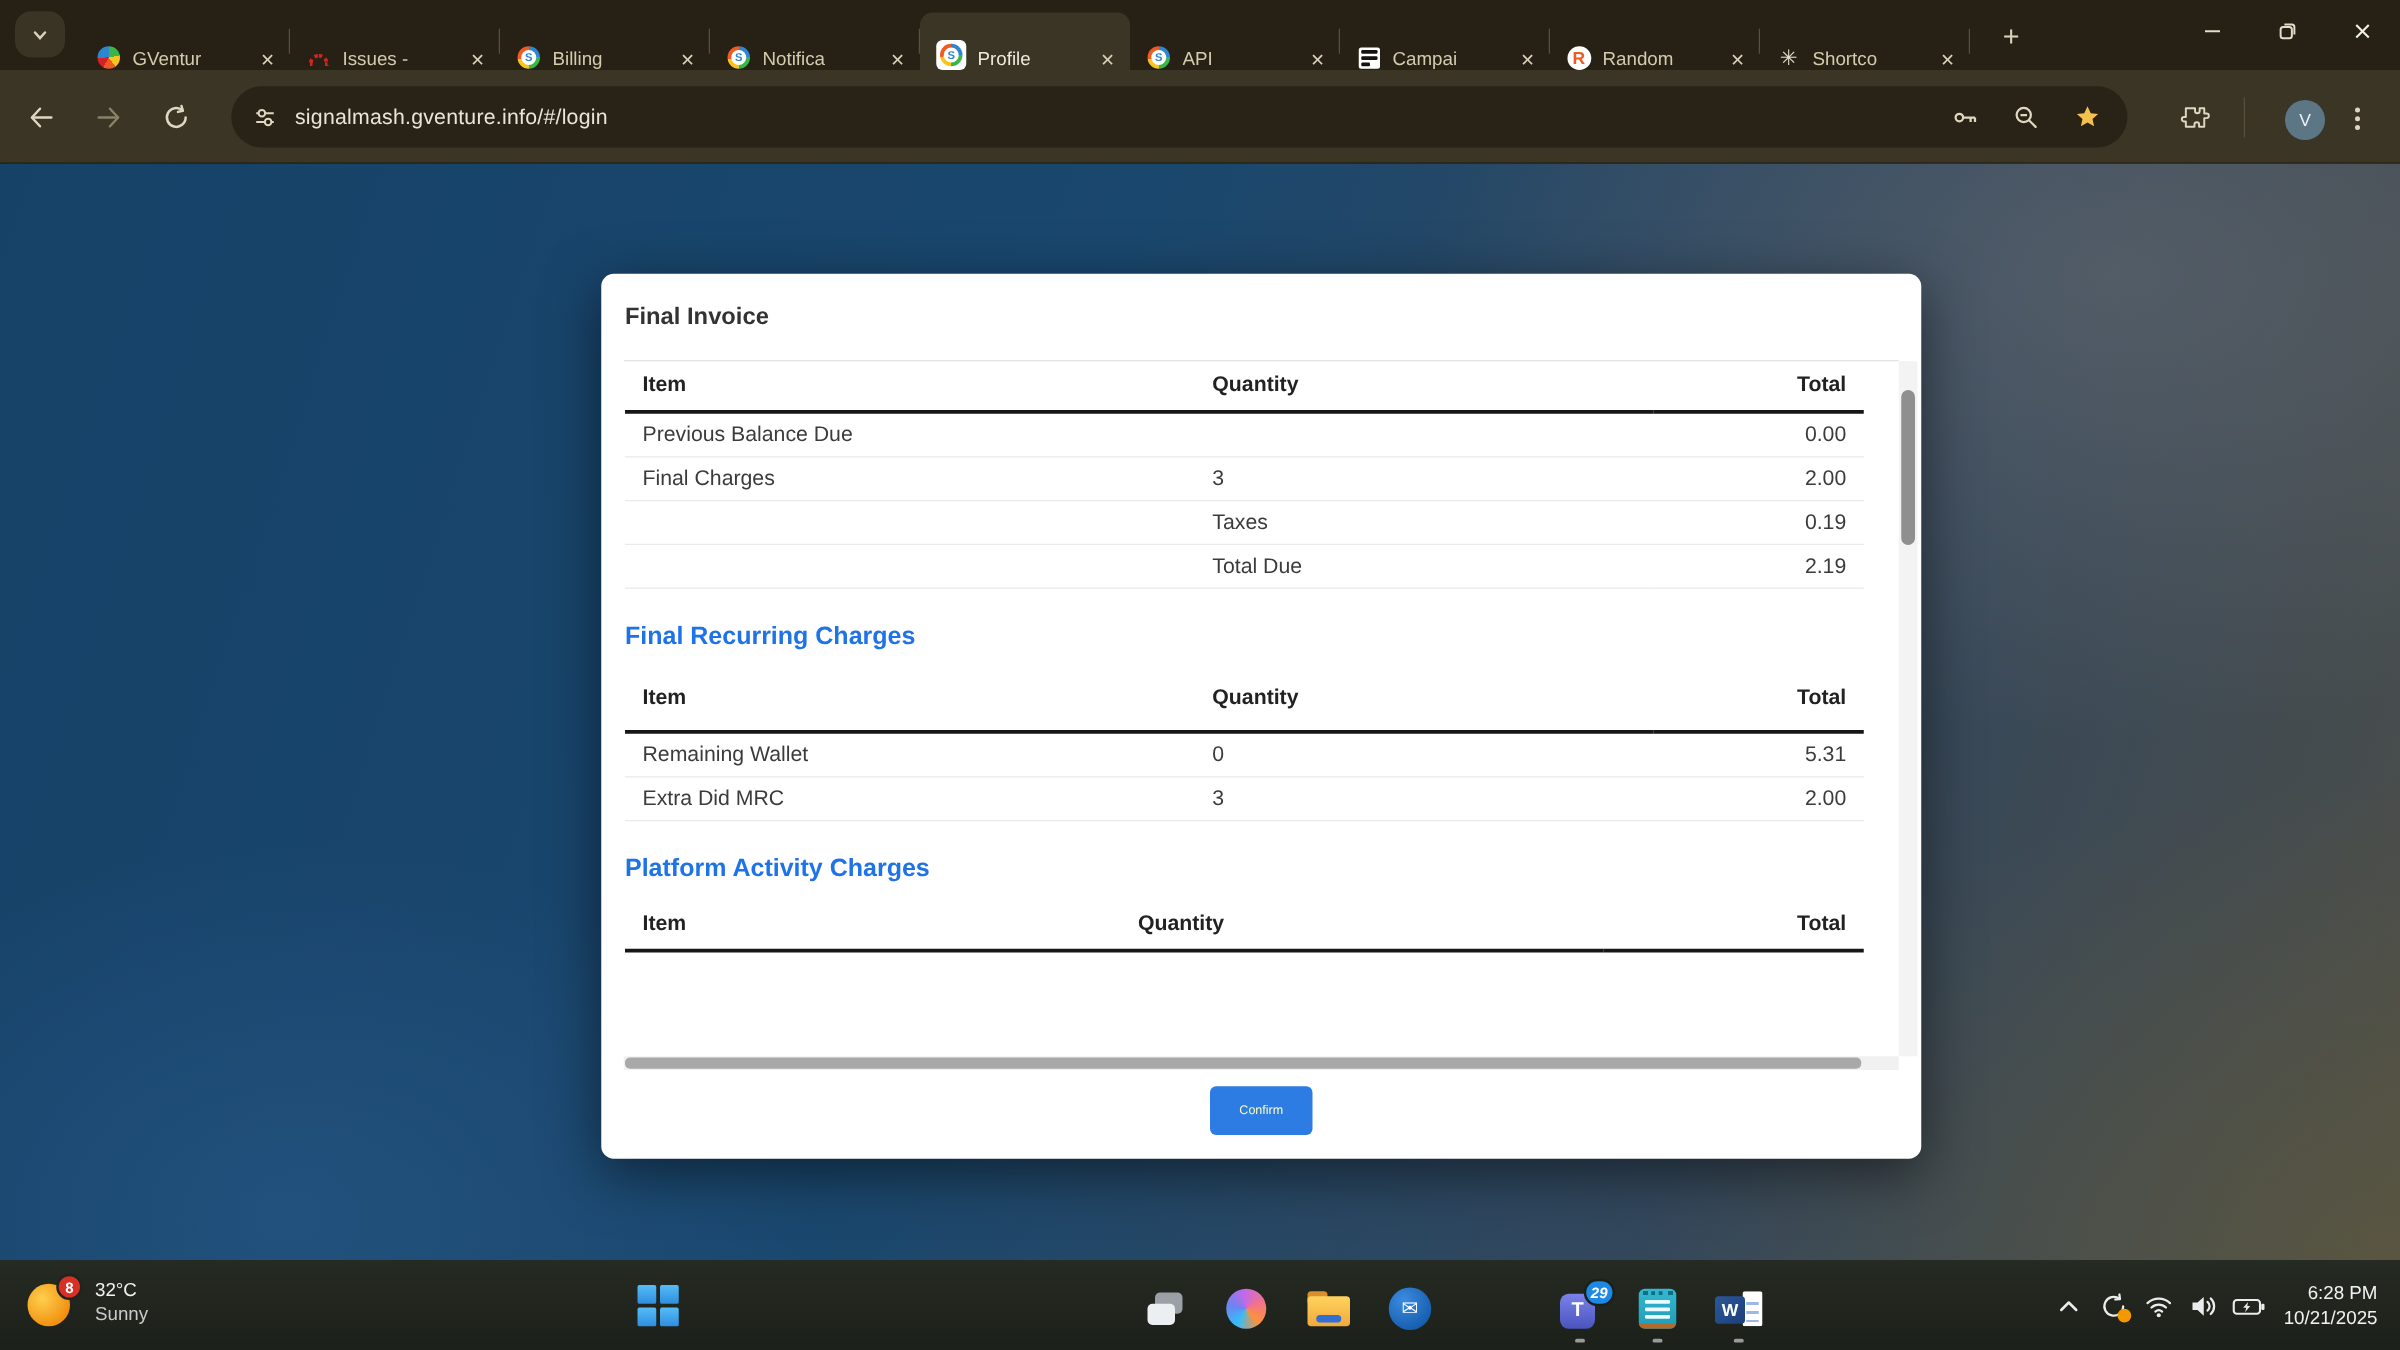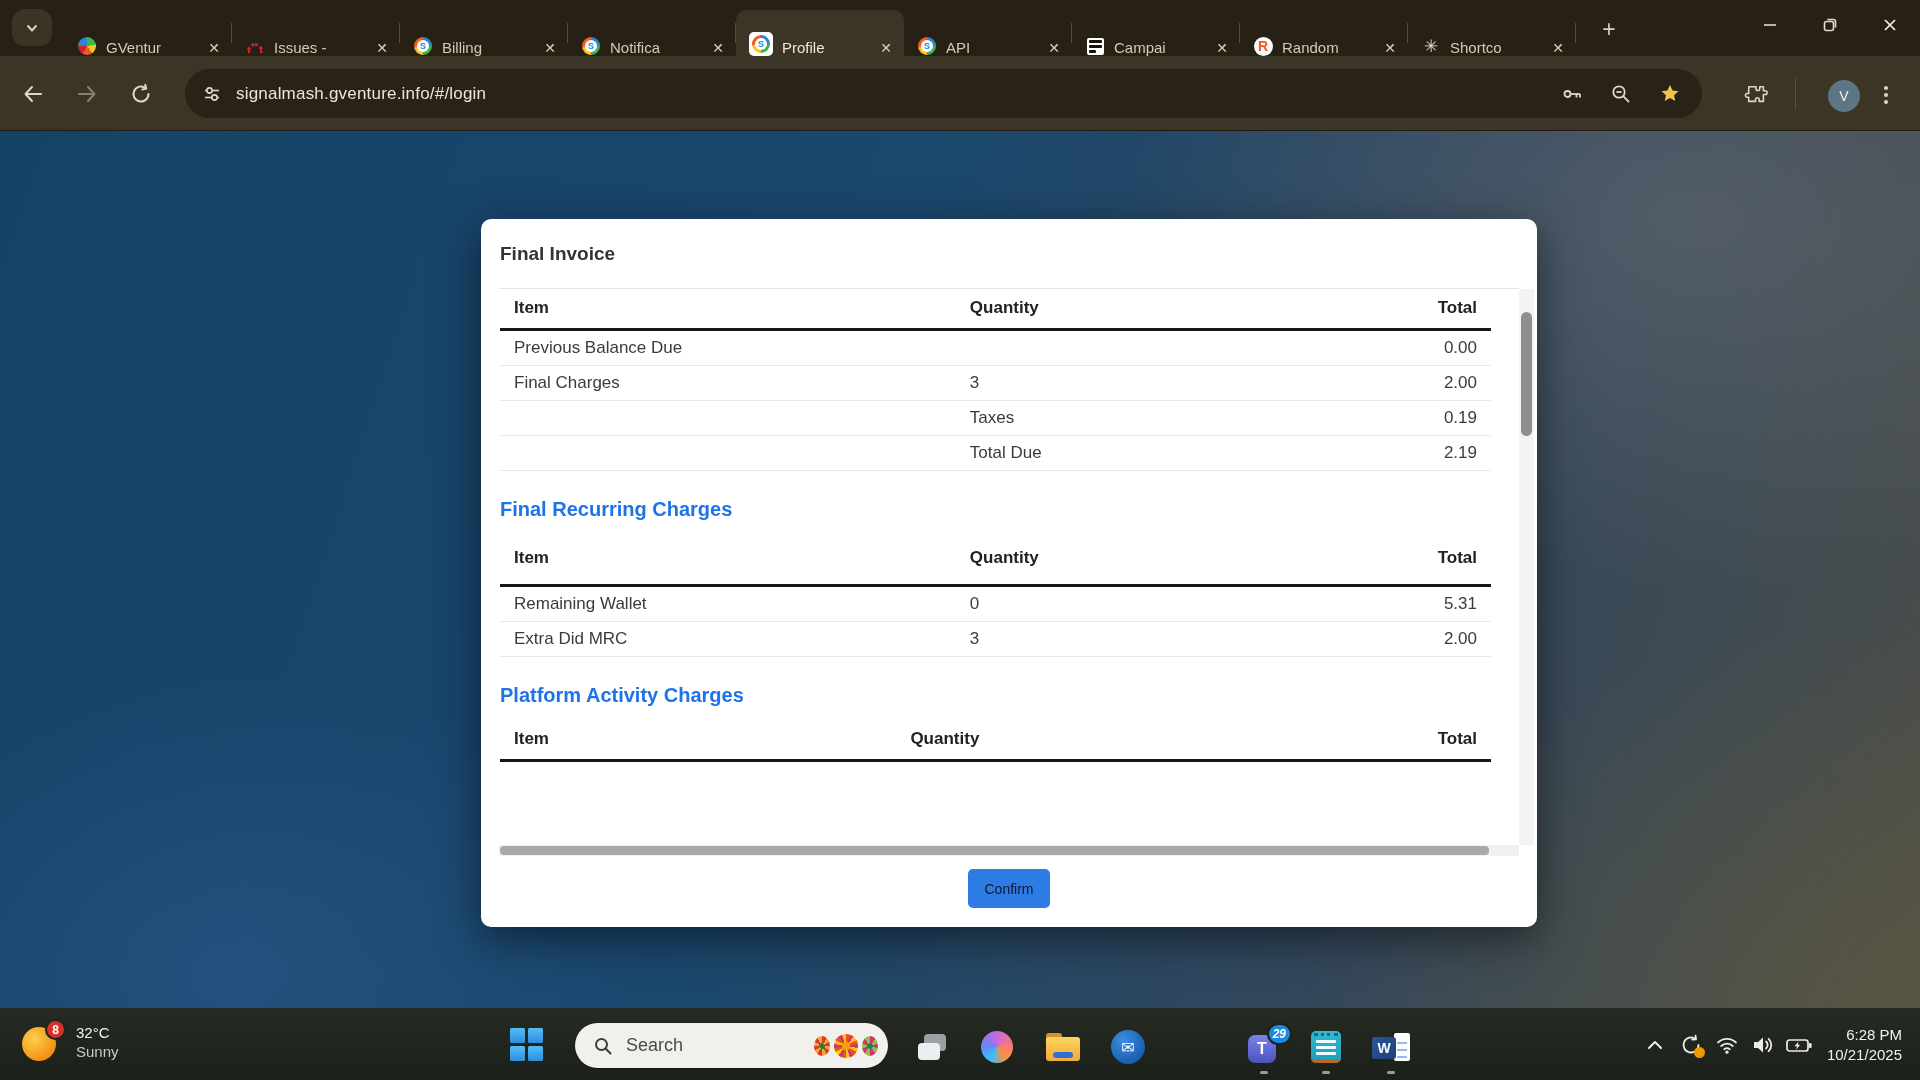--- a/index.html
+++ b/index.html
@@ -94,21 +94,21 @@
   .invoice-section tr.bold-row td { font-weight:700; border-bottom:1px solid #e2e2e2; padding-top:12px; padding-bottom:10px; color:#222; }
   .invoice-section.sec-1 th { padding-top:14px; padding-bottom:16px; }
 
   .vtrack { position:absolute; right:3px; top:70px; width:15px; height:556px; background:#f3f3f3; }
   .vthumb { position:absolute; left:2px; top:23px; width:11px; height:124px; border-radius:6px; background:#8f8f8f; }
   .htrack { position:absolute; left:18px; right:18px; top:626px; height:11px; background:#f1f1f1; }
   .hthumb { position:absolute; left:1px; top:1px; width:97%; height:9px; border-radius:4px; background:#a9a9a9; }
 
   .confirm-btn {
     position:absolute; left:50%; transform:translateX(-50%); top:650px; width:82px; height:39px;
-    background:#2d7ce4; border:none; border-radius:5px; color:#0f172a; font-size:14px;
+    background:#2d7ce4; border:none; border-radius:5px; color:#fef9c3; font-size:10px;
     font-family:"Liberation Sans",sans-serif; cursor:pointer;
   }
 
   
   .taskbar {
     position:absolute; left:0; right:0; bottom:0; height:72px;
     background:linear-gradient(#252a22,#1c201a); border-top:1px solid rgba(255,255,255,.05);
   }
   .weather { position:absolute; left:22px; top:12px; display:flex; align-items:center; gap:12px; }
   .sun { position:relative; width:42px; height:42px; }
@@ -472,32 +472,20 @@
       </div>
     </div>
 
     <div class="startbtn">
         <i></i>
         <i></i>
         <i></i>
         <i></i>
       </div>
 
-    <div class="searchpill">
-      <svg width="20" height="20" viewBox="0 0 20 20">
-        <circle cx="8.5" cy="8.5" r="5.5" fill="none" stroke="#3c3c3c" stroke-width="2"></circle>
-        <line x1="12.8" y1="12.8" x2="17.5" y2="17.5" stroke="#3c3c3c" stroke-width="2" stroke-linecap="round"></line>
-      </svg>
-      <span class="searchtext">Search</span>
-      <span class="flowers">
-        <span class="flower f1"></span>
-          <span class="flower f2"></span>
-          <span class="flower f3"></span>
-      </span>
-    </div>
 
     <div class="tbicon" style="left:908px">
       <div class="taskview">
           <div class="b"></div>
           <div class="f"></div>
         </div>
     </div>
 
     <div class="tbicon" style="left:973px">
       <div class="copilot"></div>

